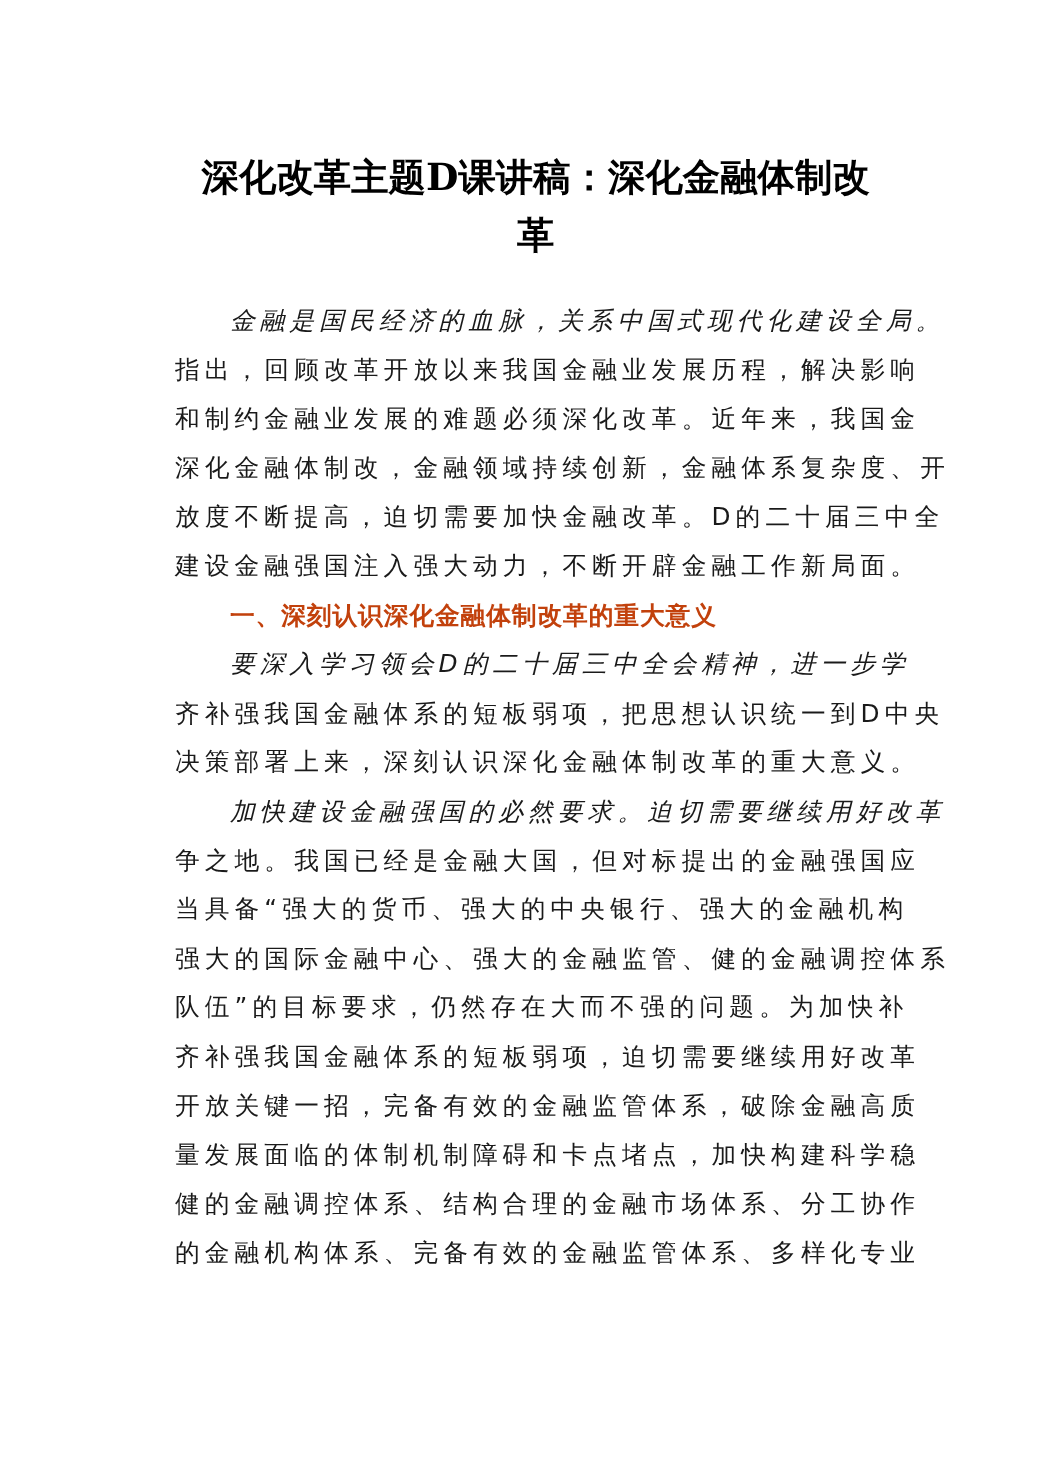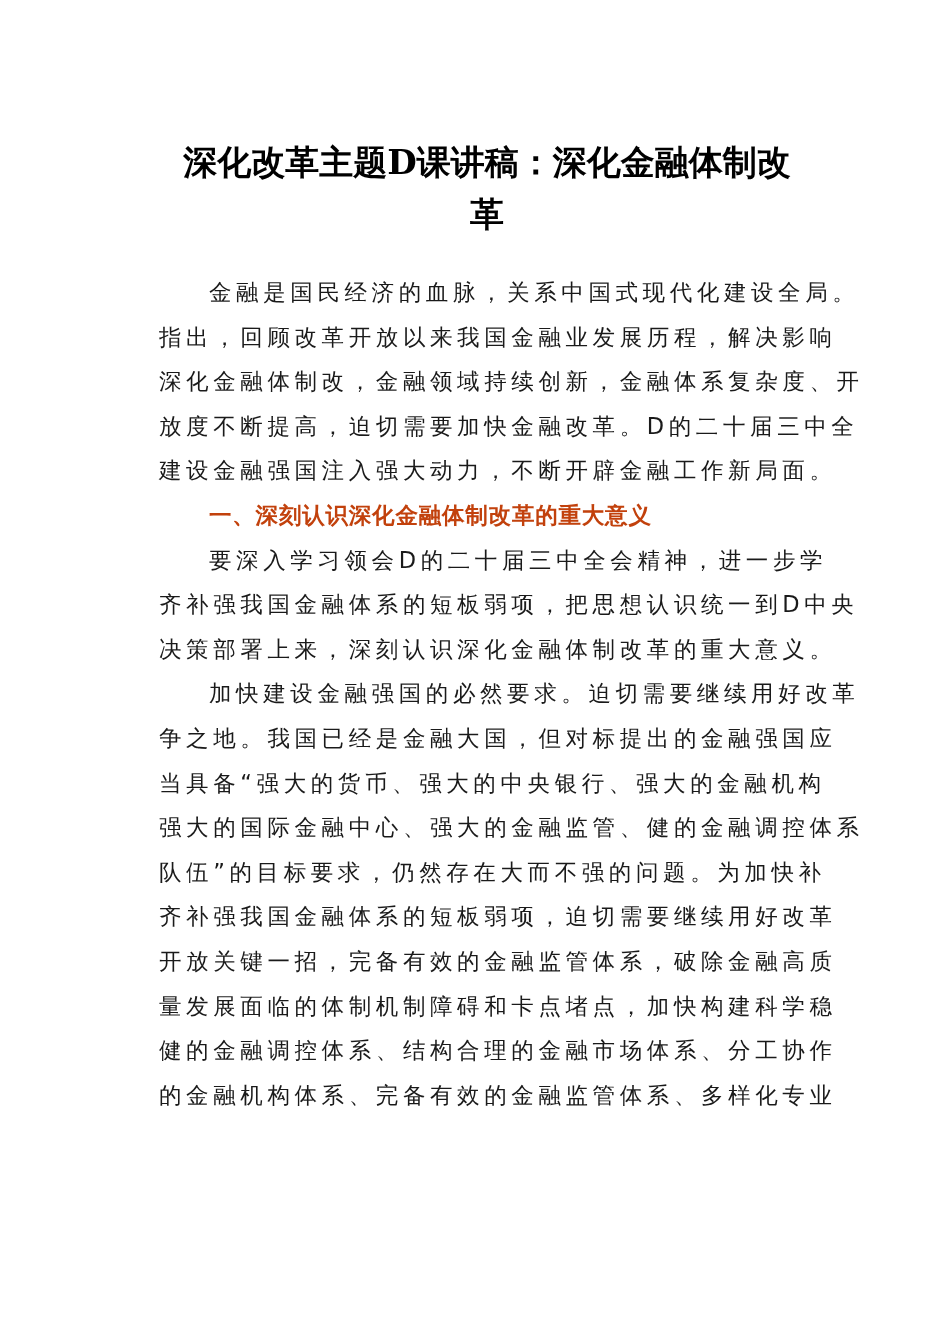--- a/index.html
+++ b/index.html
@@ -46,21 +46,21 @@
       display: block;
       height: 44.6px;
       line-height: 44.6px;
       font-size: 22.5px;
       white-space: nowrap;
       letter-spacing: 4.6px;
       color: #1a1a1a;
       font-family: "DejaVu Sans", "Liberation Sans", sans-serif;
       font-weight: normal;
     }
-    .ln.indent { padding-left: 50px; }
+    .ln.indent { padding-left: 50px; font-style: italic; }
     .ln.heading {
       padding-left: 50px;
       font-weight: bold;
       letter-spacing: 0.8px;
       color: #c2410c;
     }
   </style>
 </head>
 <body>
 
@@ -69,20 +69,21 @@
   <h1 class="title">
     <span class="line">深化改革主题D课讲稿：深化金融体制改</span>
     <span class="line">革</span>
   </h1>
 
   <div class="body">
 
     <div>
       <span class="ln indent">金融是国民经济的血脉，关系中国式现代化建设全局。</span>
       <span class="ln">指出，回顾改革开放以来我国金融业发展历程，解决影响</span>
+      <span class="ln">和制约金融业发展的难题必须深化改革。近年来，我国金</span>
       <span class="ln">深化金融体制改，金融领域持续创新，金融体系复杂度、开</span>
       <span class="ln">放度不断提高，迫切需要加快金融改革。D的二十届三中全</span>
       <span class="ln">建设金融强国注入强大动力，不断开辟金融工作新局面。</span>
     </div>
 
     <div>
       <span class="ln heading">一、深刻认识深化金融体制改革的重大意义</span>
     </div>
 
     <div>

